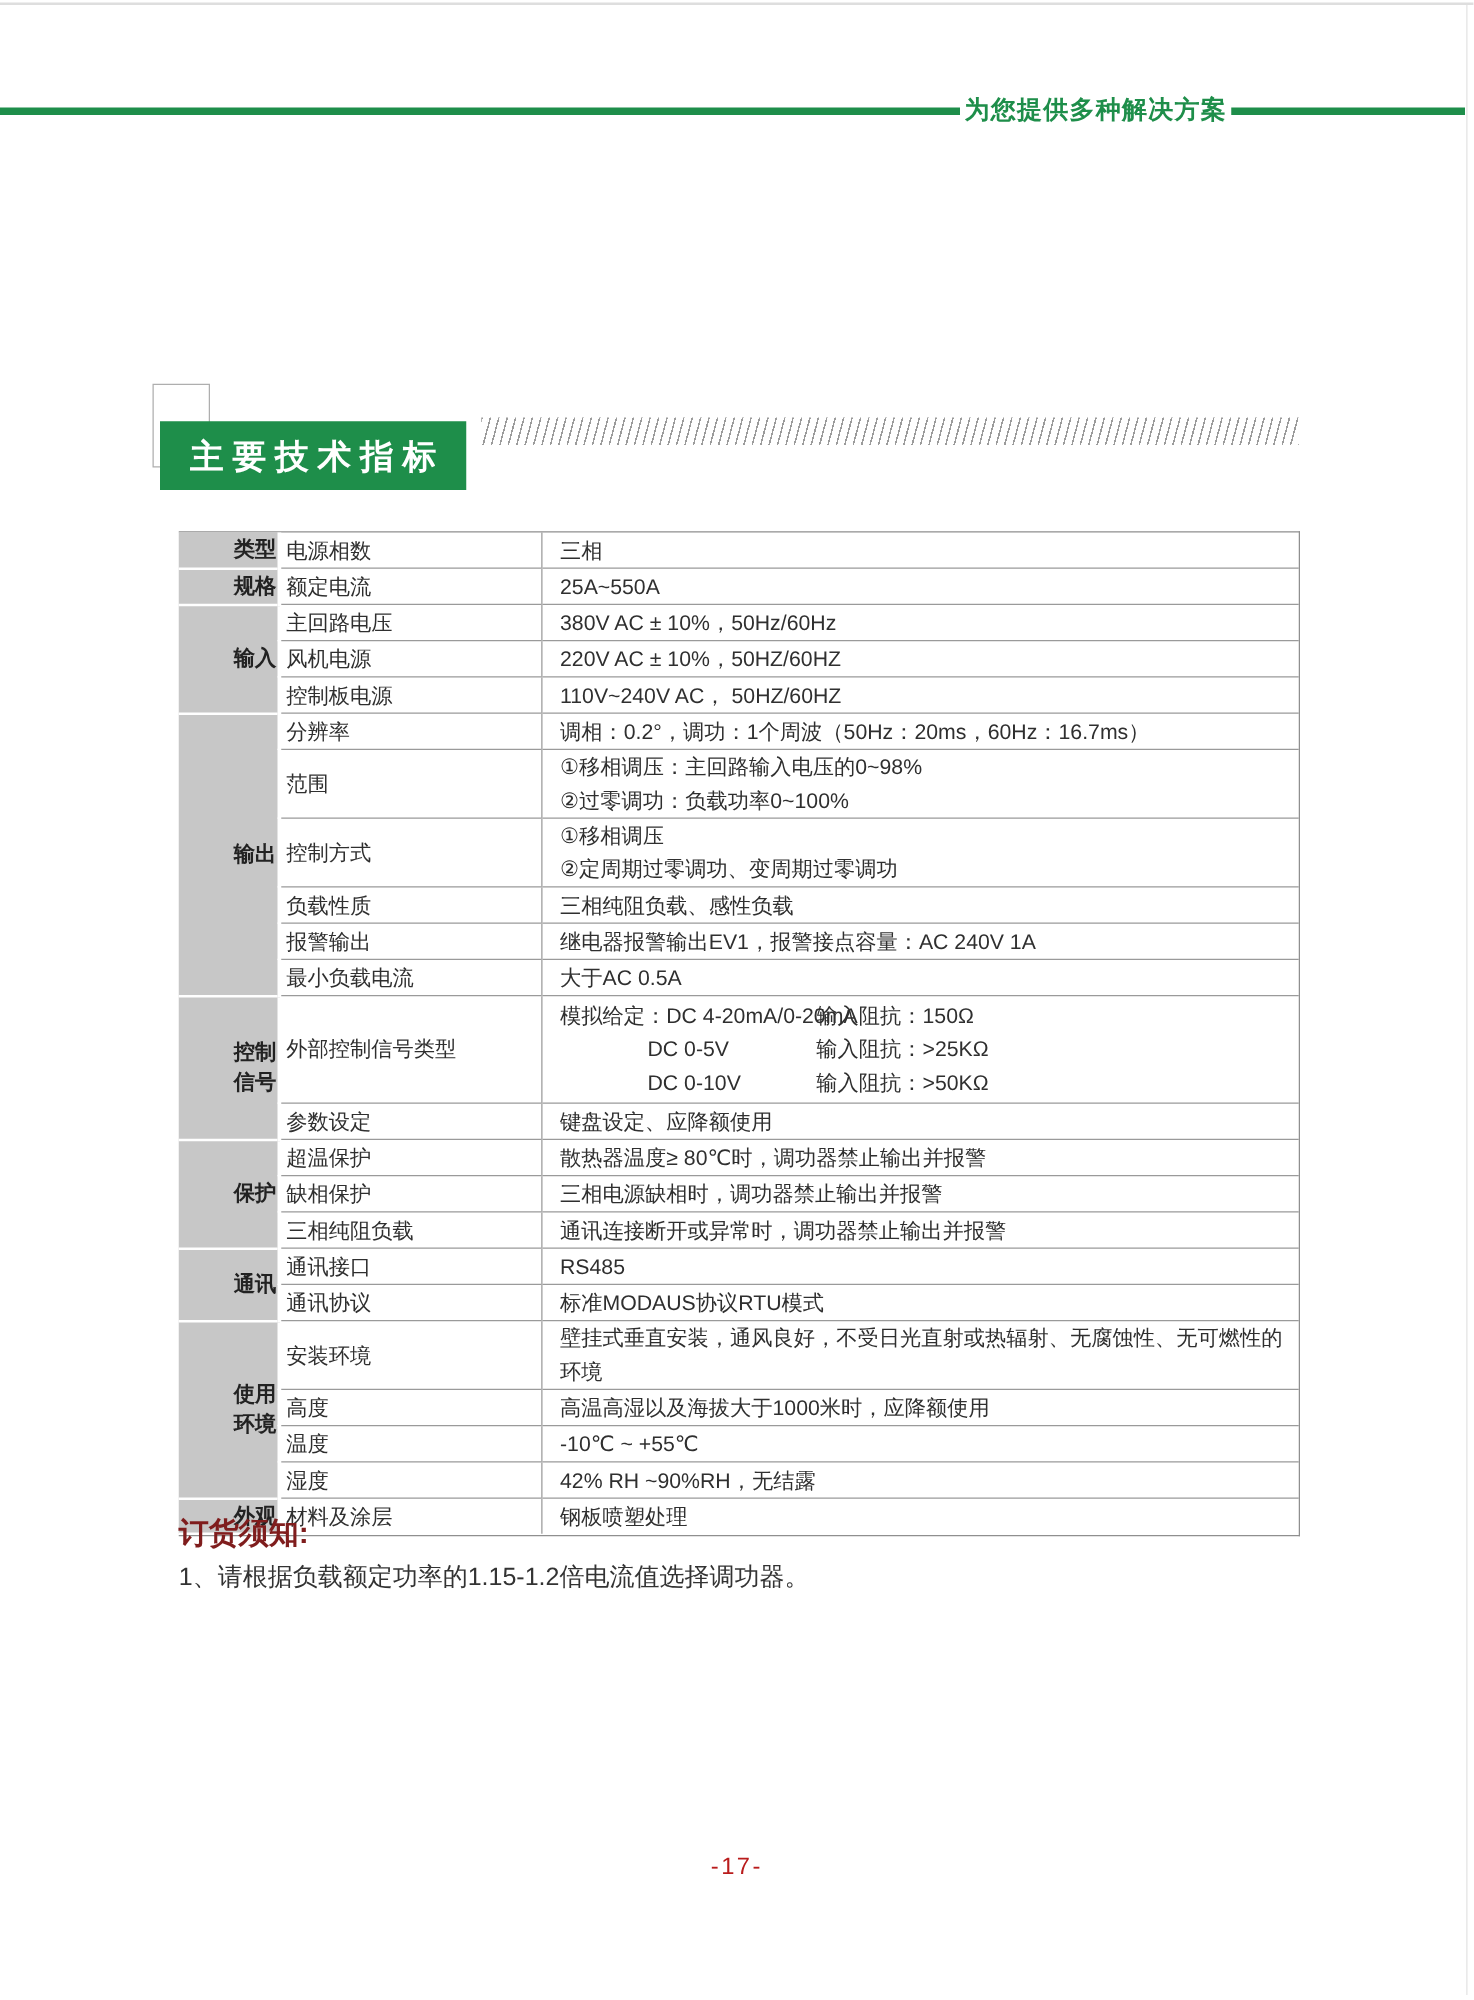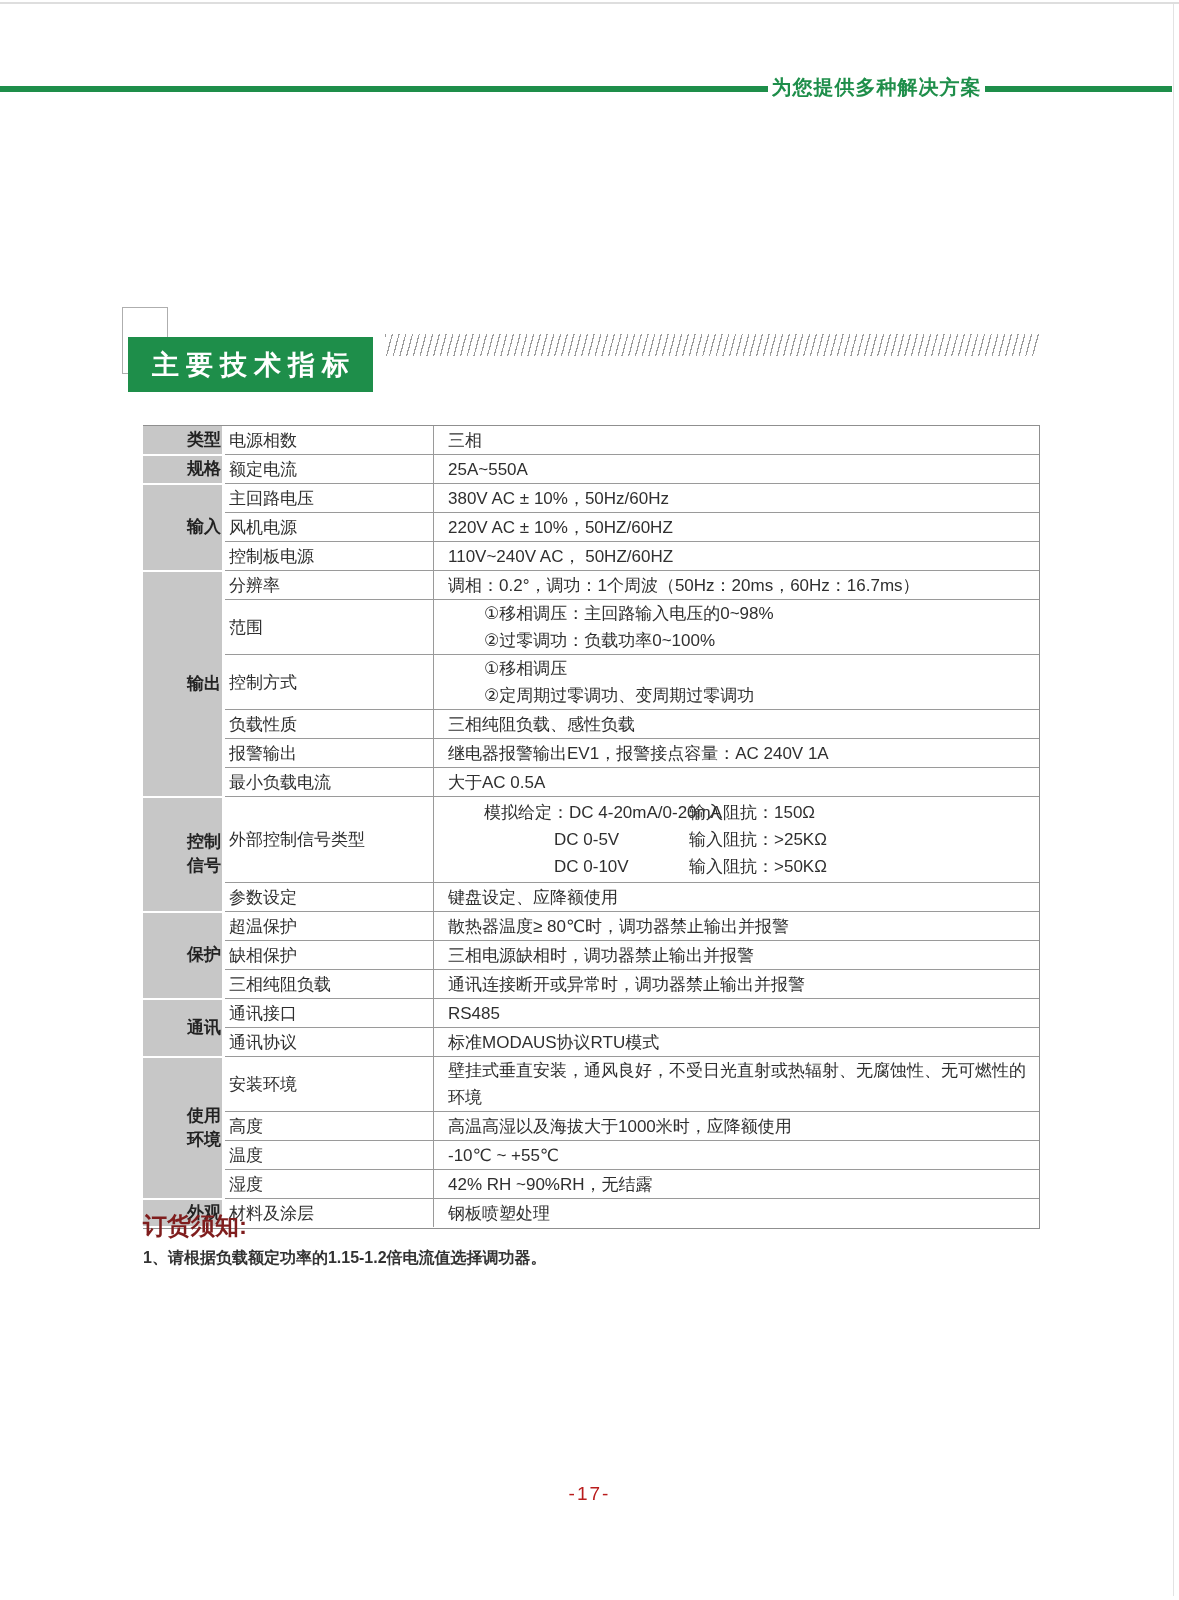--- a/index.html
+++ b/index.html
@@ -59,32 +59,32 @@
     font-weight:bold;text-align:right;color:#222222;line-height:24px;
   }
   td.attr{
     width:200px;text-align:left;border-top:1px solid #9a9a9a;
     height:28px;line-height:27px;padding:0 4px;
   }
   td.val{
     border-top:1px solid #9a9a9a;border-left:1px solid #9a9a9a;
     height:28px;line-height:27px;padding:0 10px 0 14px;text-align:left;
   }
-  td.val div{line-height:27px;margin-left:36px;}
+  td.val div{line-height:27px;}
   tbody tr:first-child td.attr,
   tbody tr:first-child td.val{border-top:none;}
   tbody tr:first-child td.group{border-top:none;}
   td.sigcell{padding-top:2px;padding-bottom:2px;}
   .sig-line{white-space:nowrap;}
   .sig-left{display:inline-block;width:205px;}
   .sig-left.ind{padding-left:70px;width:135px;}
 
   
   .notice-title{position:absolute;left:143px;top:1210px;font-size:24px;font-weight:bold;color:#7f1d1d;}
-  .notice-item{position:absolute;left:143px;top:1248px;font-size:16px;color:#333333;font-weight:bold;}
+  .notice-item{position:absolute;left:143px;top:1248px;font-size:20px;color:#333333;}
   .page-number{
     position:absolute;left:0;top:1483px;width:1179px;text-align:center;
     font-size:19px;color:#b91c1c;letter-spacing:2px;
   }
 </style>
 </head>
 <body>
 
 <div class="page">
 

